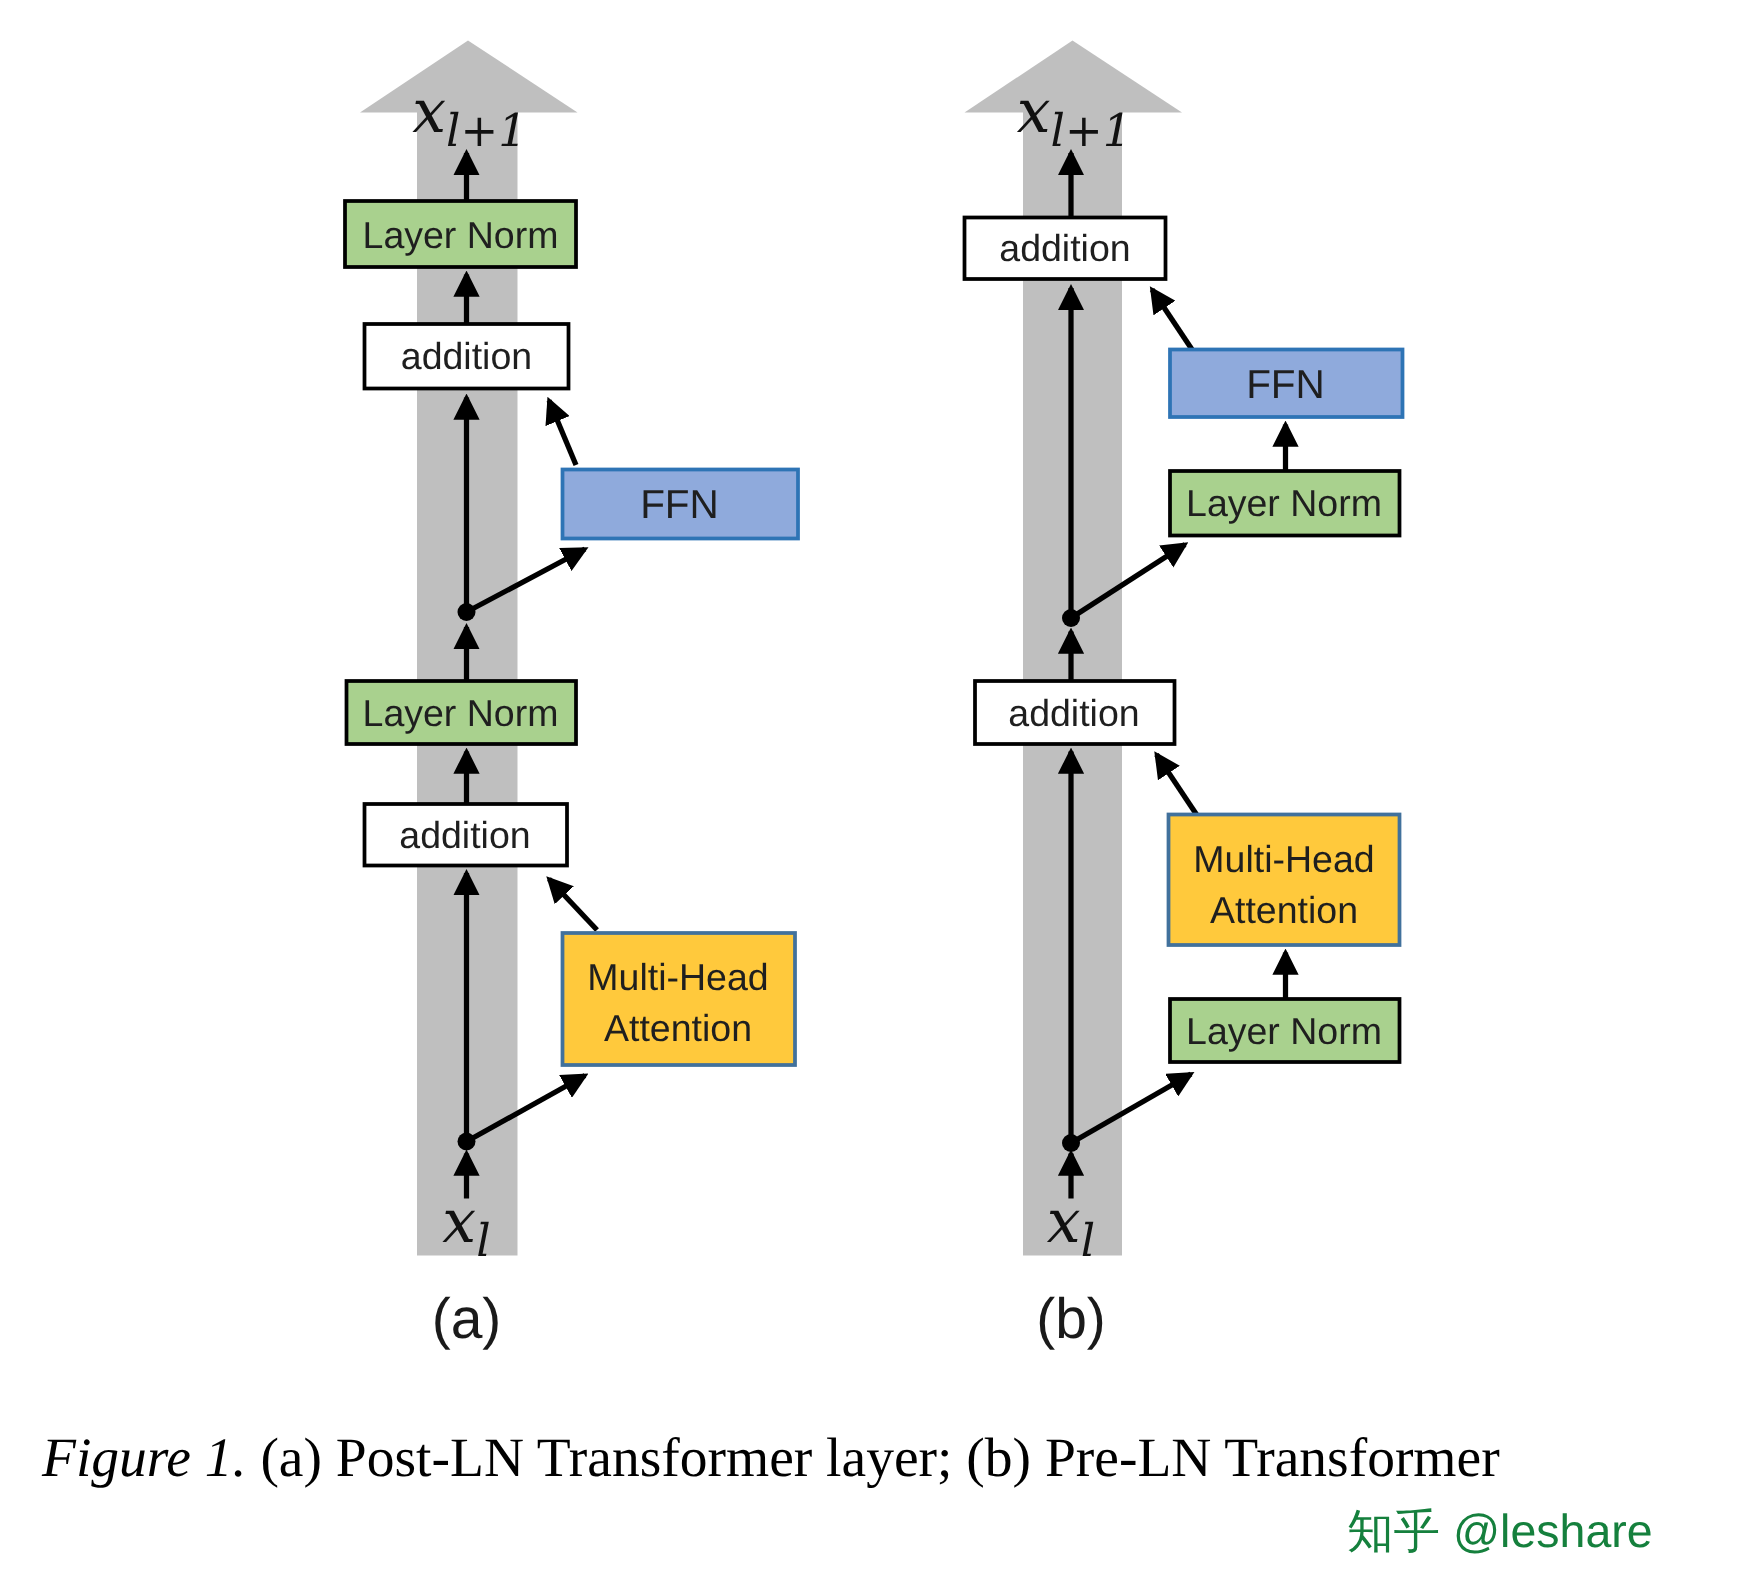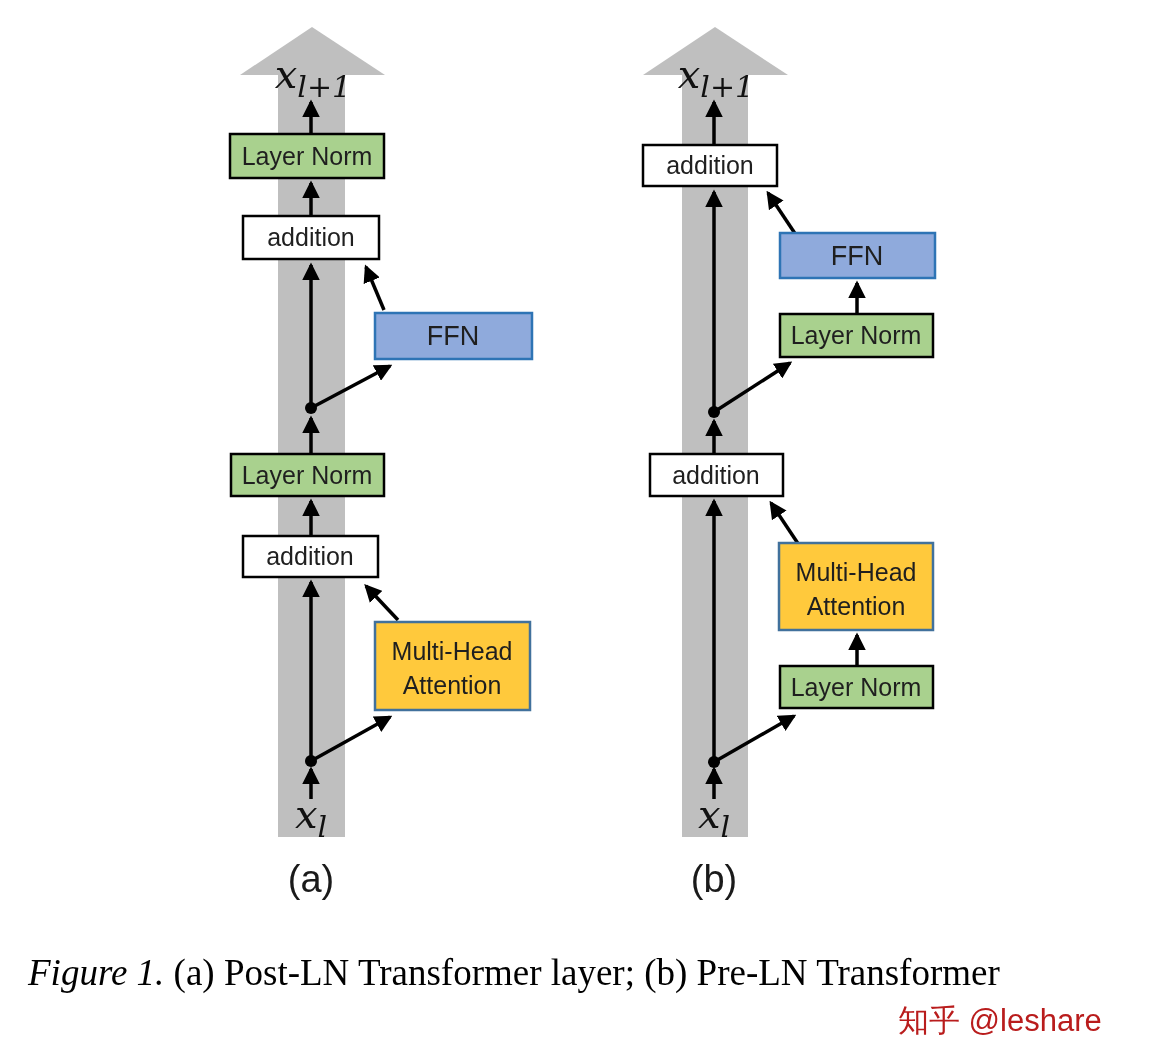--- a/index.html
+++ b/index.html
@@ -34,21 +34,21 @@
     line-height:58px;
     color:#000000;
   }
   .caption .cap-line{display:block;white-space:nowrap;}
   .caption i{font-style:italic;text-align:center;}
   .watermark{
     position:absolute;
     left:898px;top:1000px;
     font-family:"Liberation Sans",sans-serif;
     font-size:31px;
-    color:#b91c1c;
+    color:#15803d;
     text-shadow:1px 1px 0 rgba(255,255,255,0.9);
     white-space:nowrap;
   }
 </style>
 </head>
 <body>
 
 <div class="page">
 
   <svg width="1158" height="940" viewBox="0 0 1158 940">

